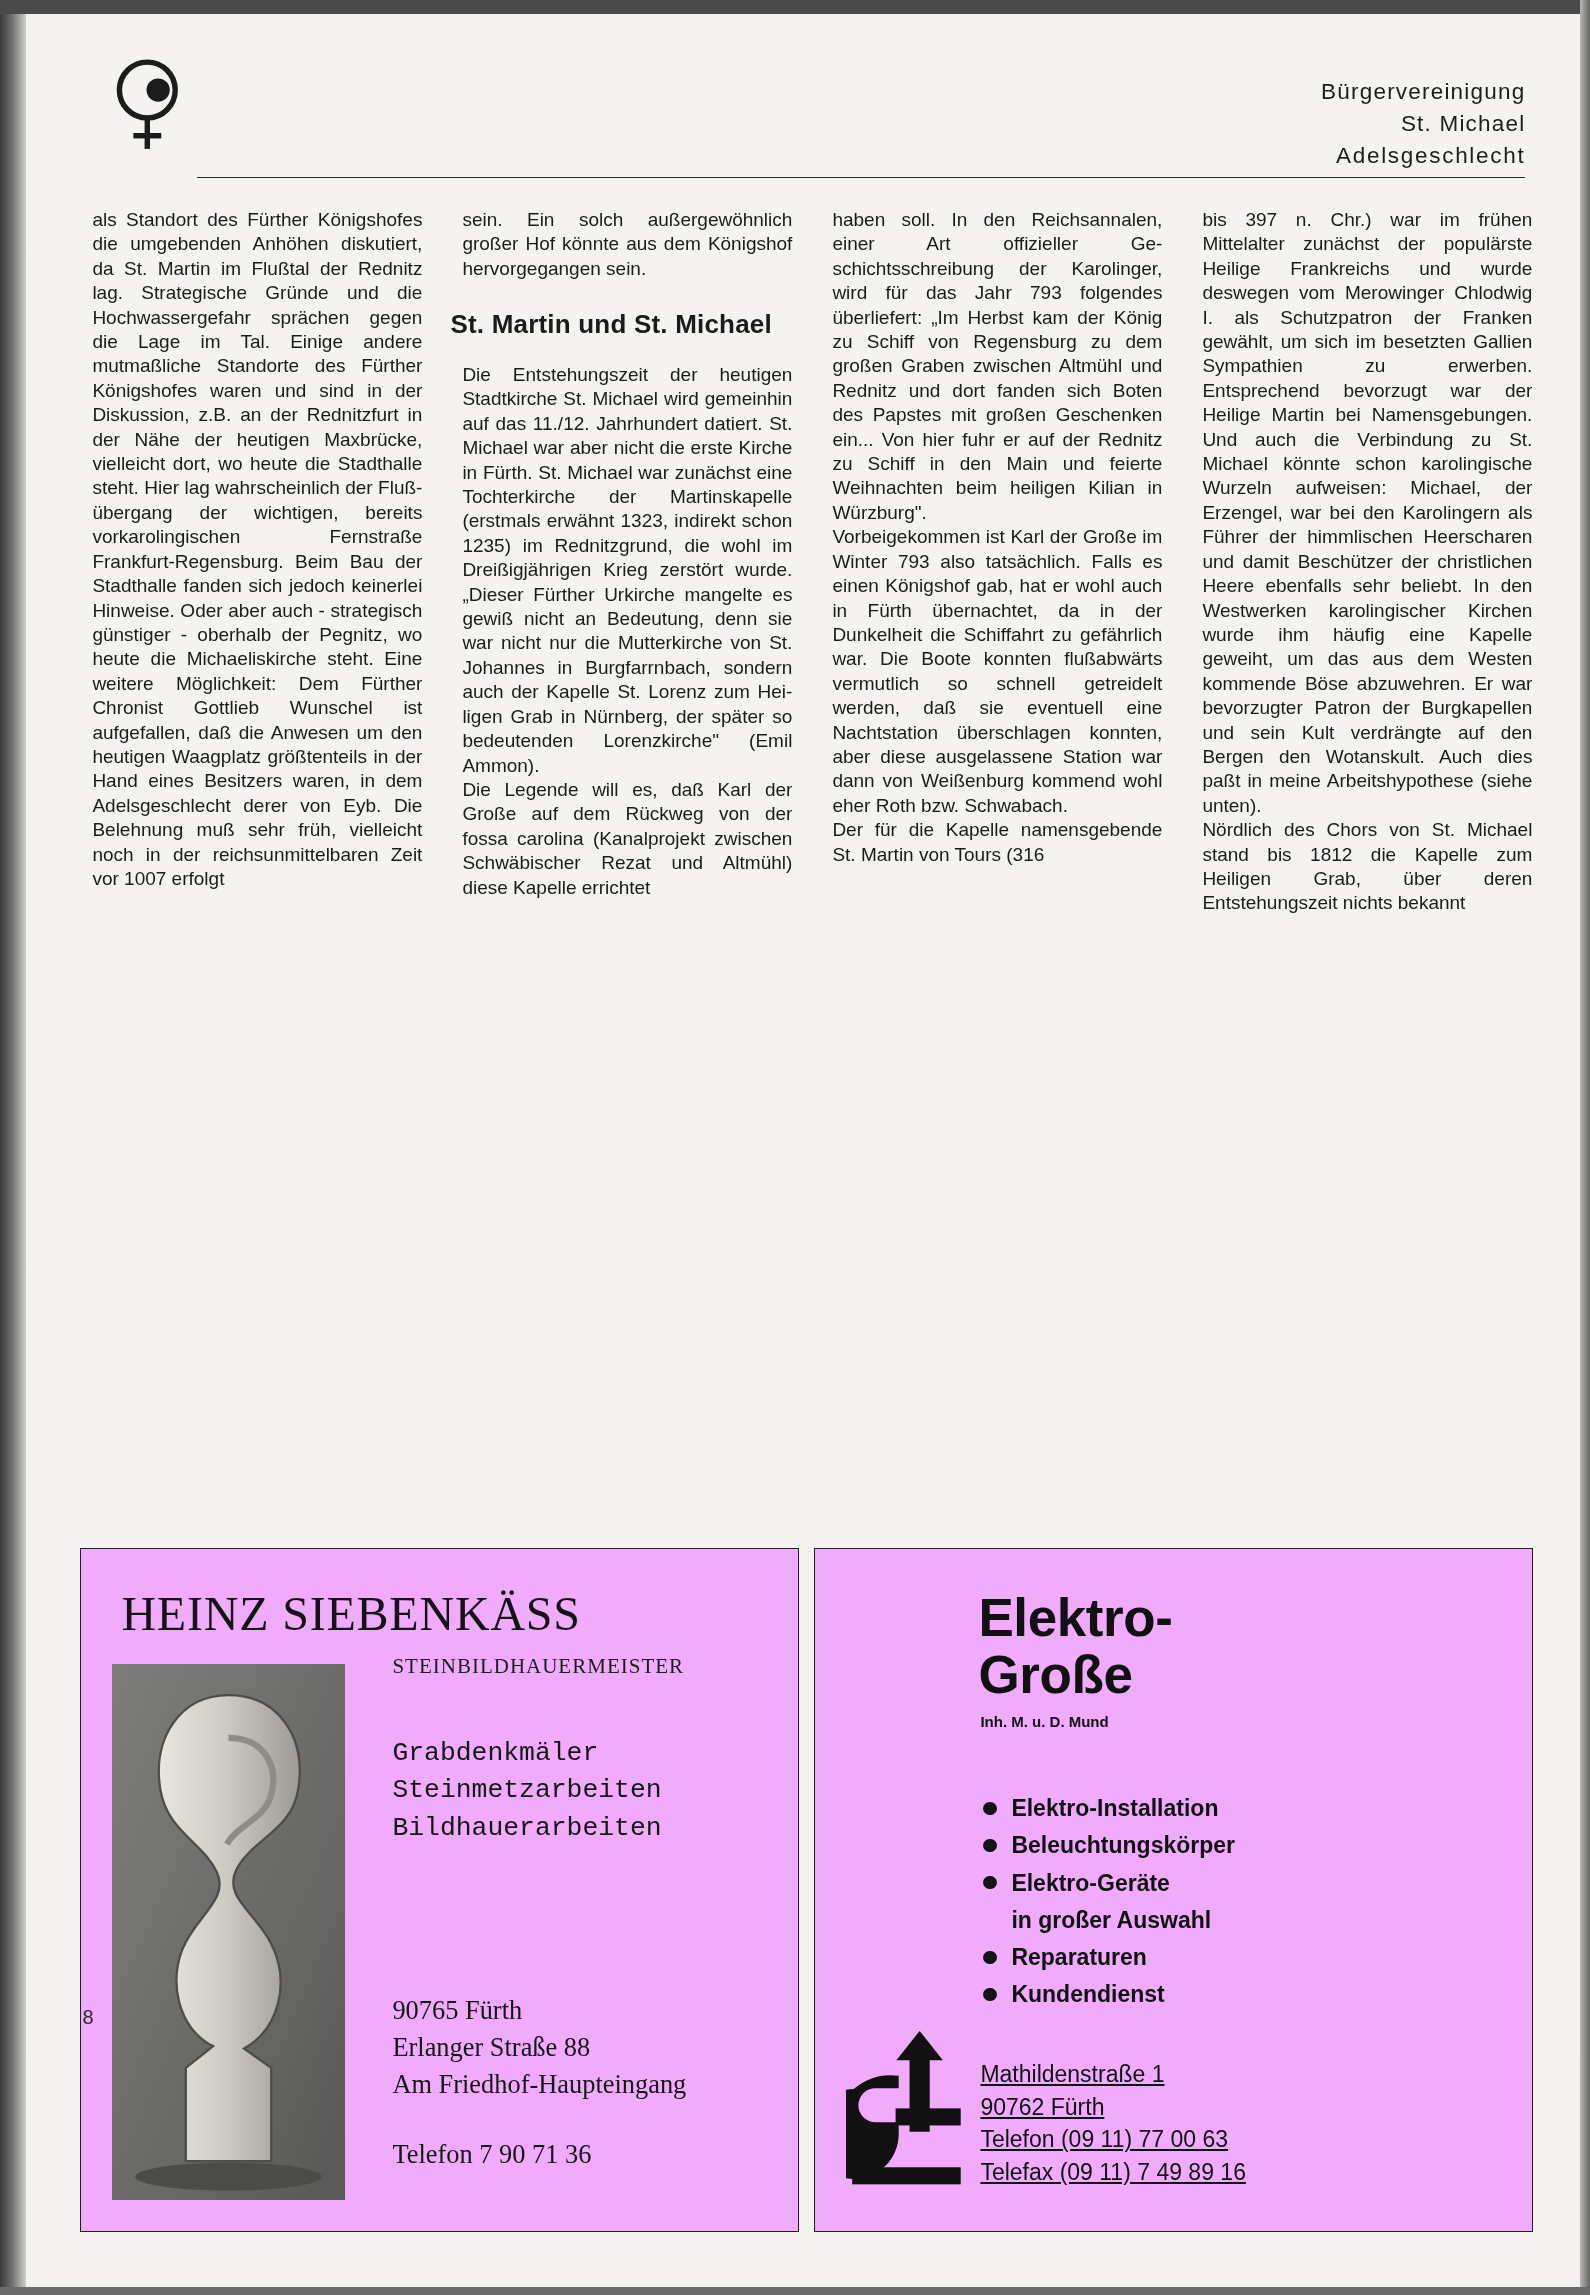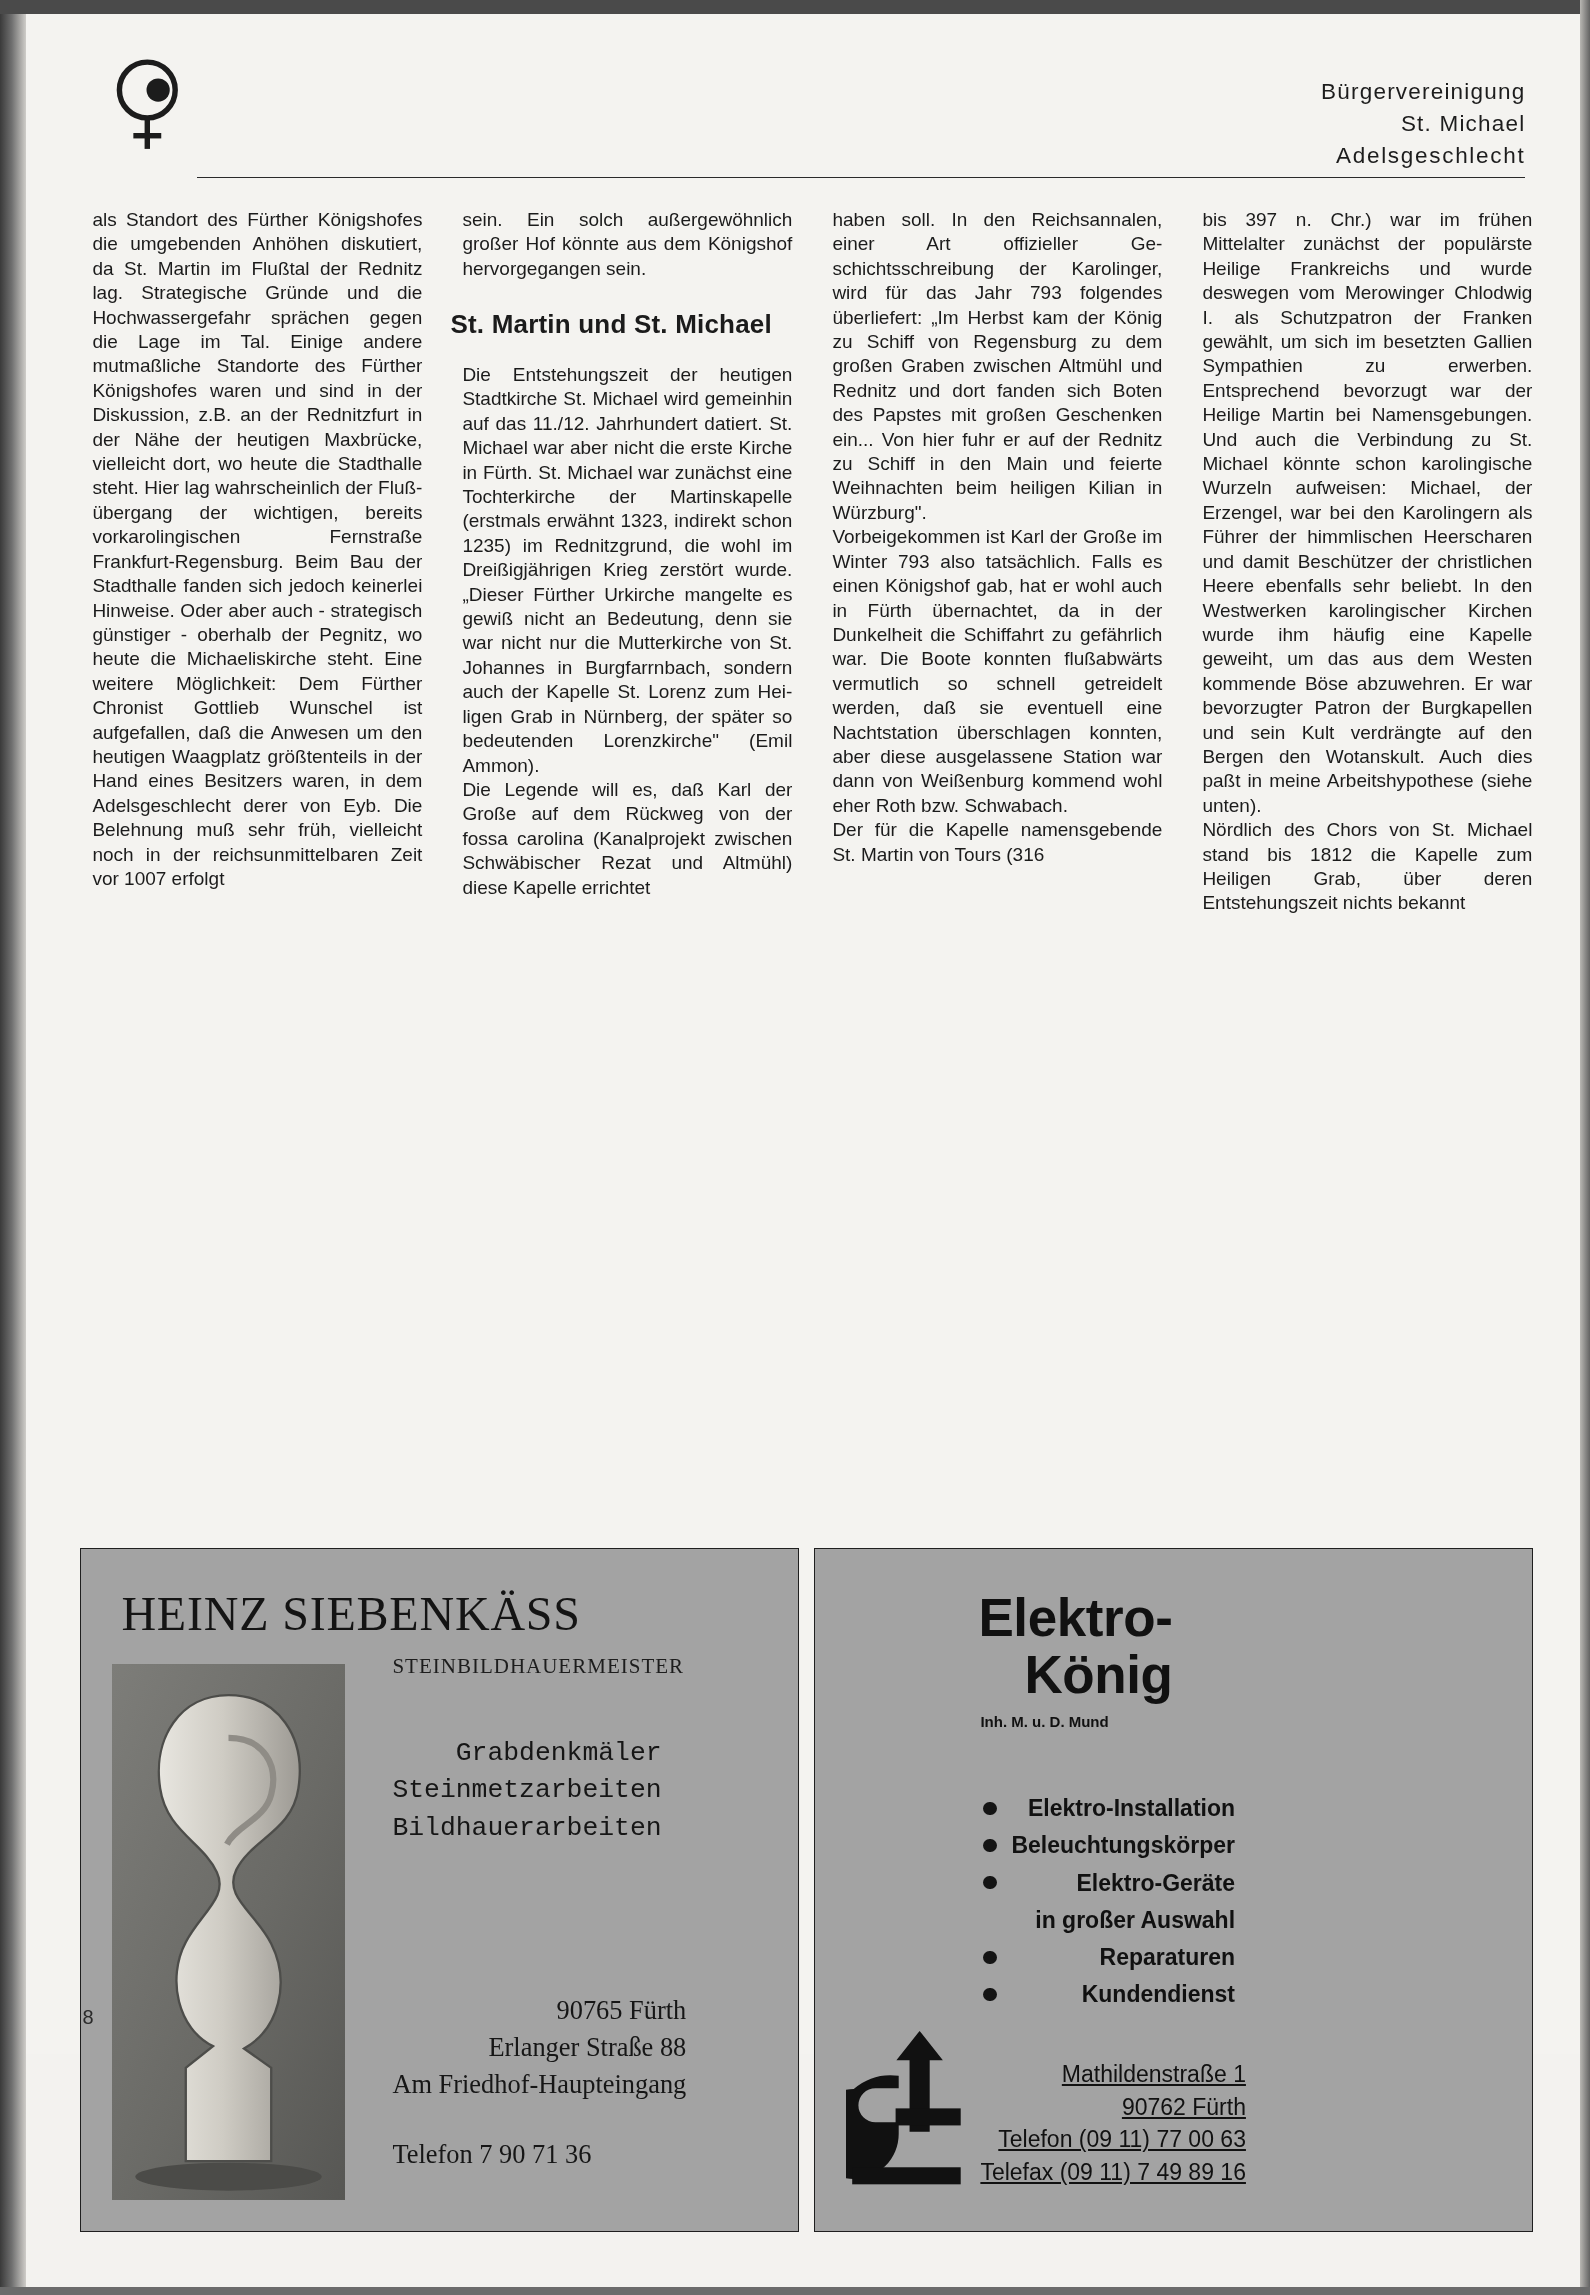--- a/index.html
+++ b/index.html
@@ -138,22 +138,21 @@
     top: 1534px;
     width: 1453px;
     height: 684px;
     display: flex;
     gap: 0;
   }
   .ad {
     position: relative;
     box-sizing: border-box;
     border: 1.6px solid #1f1f1f;
-    background: #a3a3a3;
-    text-align: right;
+    background: #f0abfc;
   }
   .ad-left {
     width: 726px;
     height: 684px;
   }
   .ad-right {
     width: 726px;
     height: 684px;
     margin-left: 15px;
     border-left: 1.6px solid #1f1f1f;
@@ -385,21 +384,21 @@
             <div>Am Friedhof-Haupteingang</div>
           </div>
 
           <div class="ad-phone">Telefon 7 90 71 36</div>
         </div>
       </div>
 
       <div class="ad ad-right">
         <div class="ad2-title">
           <div>Elektro-</div>
-          <div>König</div>
+          <div>Große</div>
         </div>
         <div class="ad2-inh">Inh. M. u. D. Mund</div>
 
         <ul class="ad2-list">
           <li>
             <span class="dot"></span>
             <span>Elektro-Installation</span>
           </li>
           <li>
             <span class="dot"></span>

